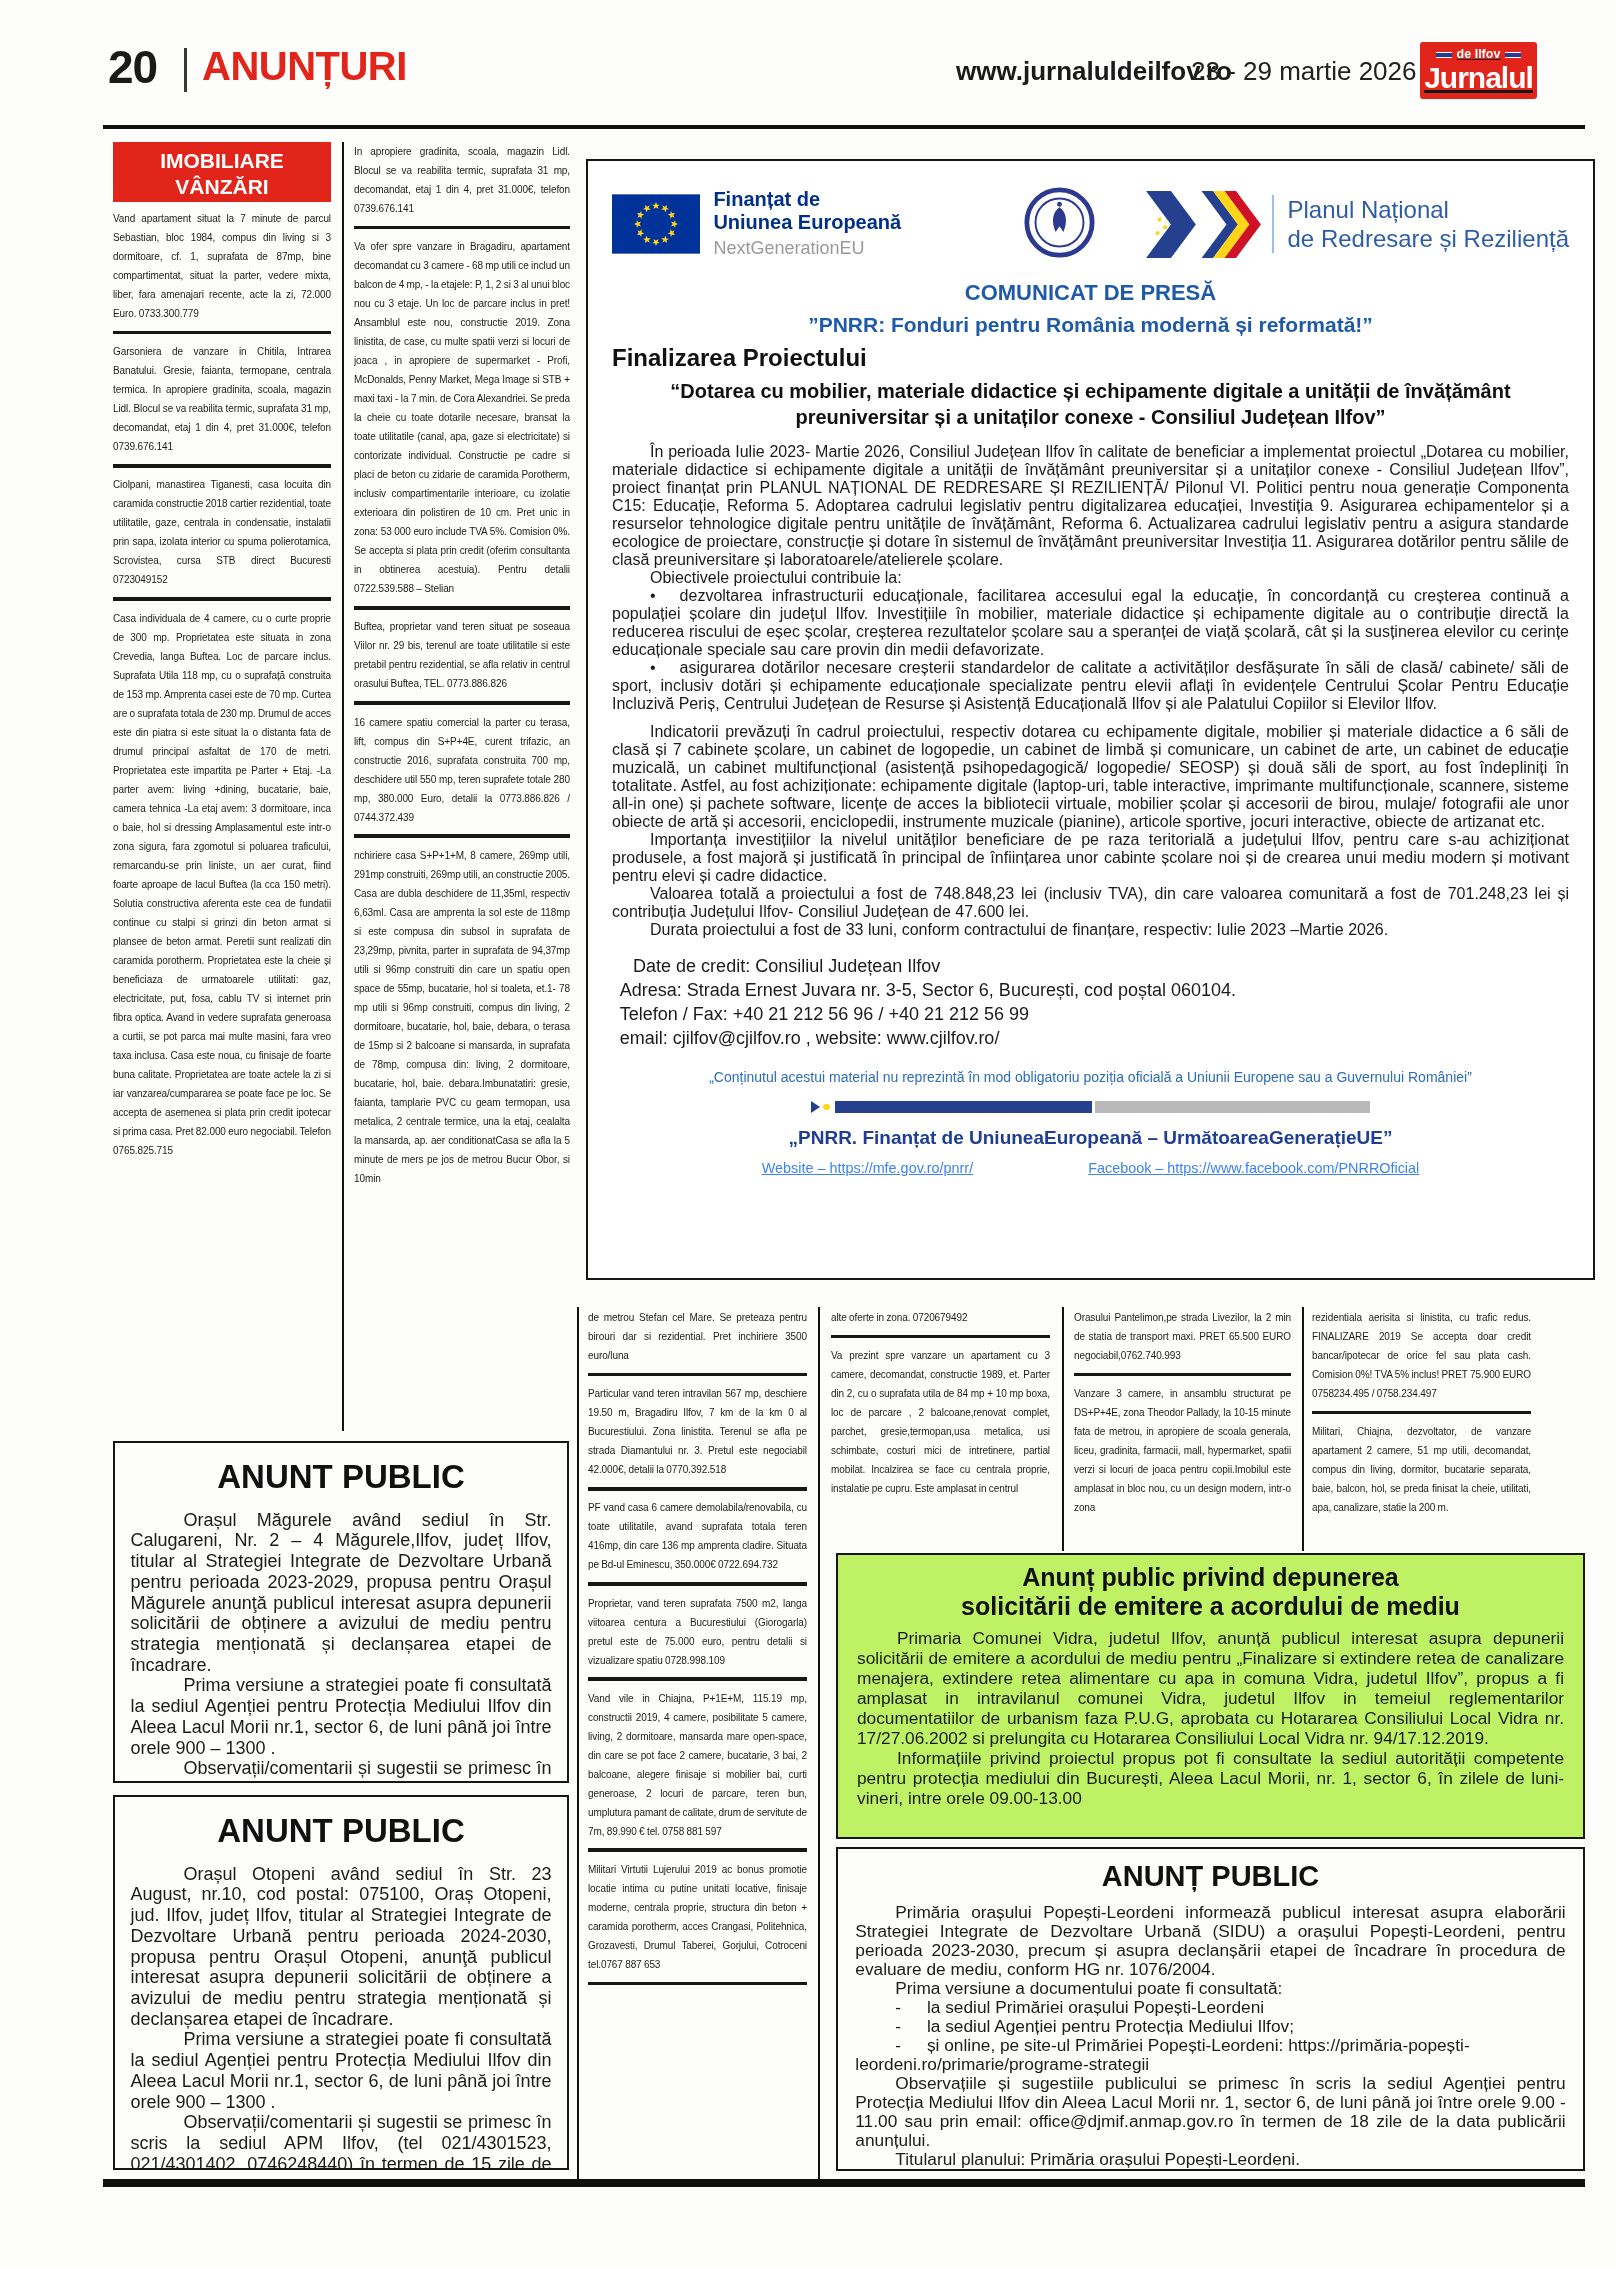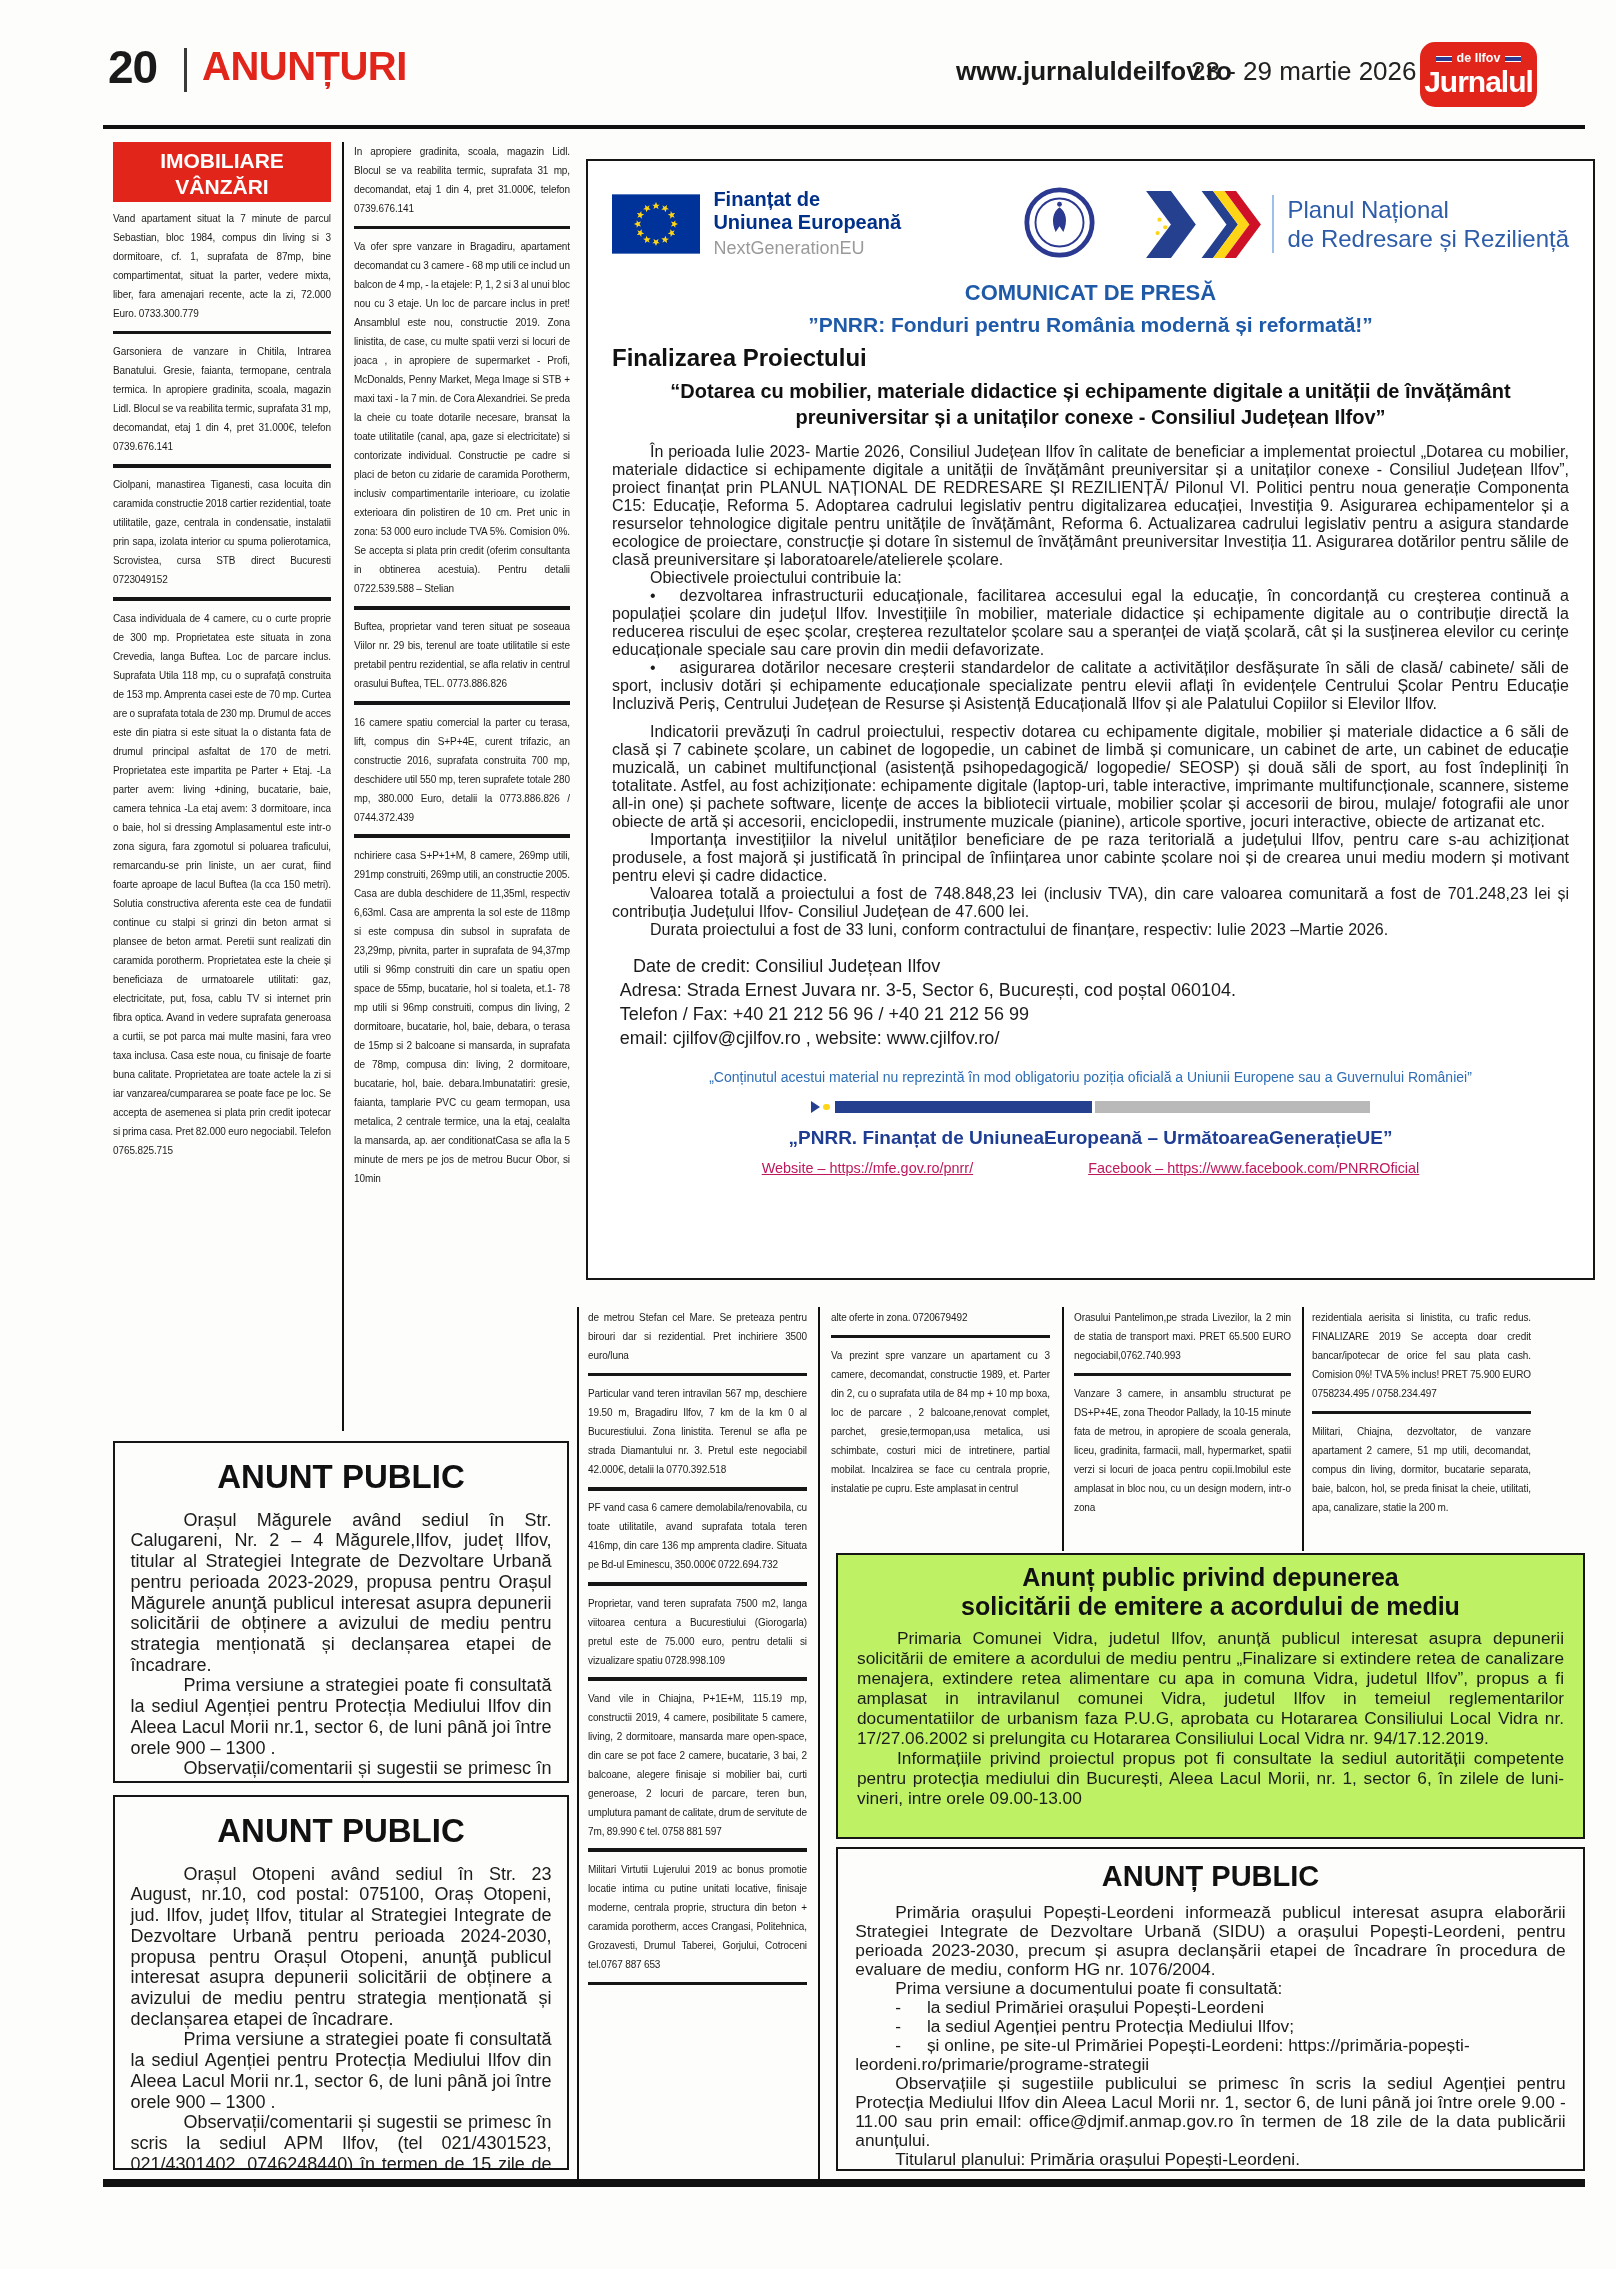--- a/index.html
+++ b/index.html
@@ -6,22 +6,22 @@
   body{width:1617px;height:2269px;position:relative;background:#fdfdfc;
        font-family:"Liberation Sans","DejaVu Sans",sans-serif;color:#161616;}
   .abs{position:absolute;}
   .rule{position:absolute;background:#111;}
   
   .pagenum{font-size:46px;font-weight:bold;letter-spacing:-1px;color:#1a1a1a;}
   .section{font-size:40px;font-weight:bold;letter-spacing:-0.5px;color:#e1251b;}
   .hdr-divider{width:2.9px;height:44px;background:#3a3a3a;}
   .website{font-size:26px;font-weight:bold;color:#1a1a1a;}
   .daterange{font-size:26px;font-weight:500;color:#222;}
-  .logo{background:#e1251b;width:117px;height:65px;display:flex;flex-direction:column;
-        align-items:center;justify-content:center;border-radius:15px;overflow:hidden;}
+  .logo{background:#e1251b;width:117px;height:57px;display:flex;flex-direction:column;
+        align-items:center;justify-content:center;border-radius:3px;overflow:hidden;text-decoration:underline;}
   .logo-top{display:flex;align-items:center;gap:4.8px;color:#fff;font-size:12.5px;font-weight:bold;line-height:13.4px;}
   .logo-dash{width:15.4px;height:4.8px;background:#2b3990;border-top:1.4px solid #fff;border-bottom:1.4px solid #fff;}
   .logo-main{color:#fff;font-size:30px;font-weight:bold;letter-spacing:-1px;line-height:31px;}
   
   .catbox{background:#e1251b;color:#fff;text-align:center;font-weight:bold;font-size:21px;
           line-height:26px;padding-top:5.8px;box-sizing:border-box;}
   
   .adcol{overflow:hidden;}
   .ad{font-size:10px;line-height:19px;text-align:justify;color:#1c1c1c;
       word-spacing:-0.3px;letter-spacing:-0.1px;hyphens:auto;}
@@ -56,21 +56,21 @@
   .contact .c1{margin-left:13.4px;}
   .disclaimer{text-align:center;color:#2d6db5;font-size:14px;margin-top:19px;}
   .pnrrbar{display:flex;align-items:center;justify-content:center;margin-top:15.4px;gap:2.9px;}
   .pnrrbar .tri{width:0;height:0;border-top:6.7px solid transparent;border-bottom:6.7px solid transparent;
                 border-left:9.6px solid #24408e;}
   .pnrrbar .dot{width:6.7px;height:6.7px;border-radius:50%;background:#ffd617;margin-right:1.9px;}
   .pnrrbar .blue{width:257px;height:12.5px;background:#24408e;}
   .pnrrbar .gray{width:275px;height:12.5px;background:#b9b9b9;}
   .pressfoot{text-align:center;color:#1f3e93;font-weight:bold;font-size:19px;margin-top:13.4px;}
   .linksrow{display:flex;justify-content:center;gap:115px;margin-top:11.5px;}
-  .linksrow a{color:#be185d;font-size:14.4px;text-decoration:underline;}
+  .linksrow a{color:#3b82f6;font-size:14.4px;text-decoration:underline;}
   
   .vidra{border:2.9px solid #161616;box-sizing:border-box;padding:7.7px 19px;overflow:hidden;background:#bef264;}
   .vidra .vtitle{text-align:center;font-weight:bold;font-size:25px;line-height:29px;color:#111;}
   .vidra p{margin:0;font-size:17.3px;line-height:20px;text-align:justify;text-indent:40px;color:#1b1b1b;}
   .vidra p.first{margin-top:7.7px;}
   .popesti{border:2.9px solid #161616;box-sizing:border-box;padding:7.7px 17.3px;overflow:hidden;background:#fdfdfc;}
   .popesti .ntitle{text-align:center;font-weight:bold;font-size:29px;margin:3.8px 0 9.6px 0;color:#111;}
   .popesti p{margin:0;font-size:17.3px;line-height:19px;text-align:justify;text-indent:40px;color:#1b1b1b;}
   .popesti p.noj{text-align:left;}
 </style>

